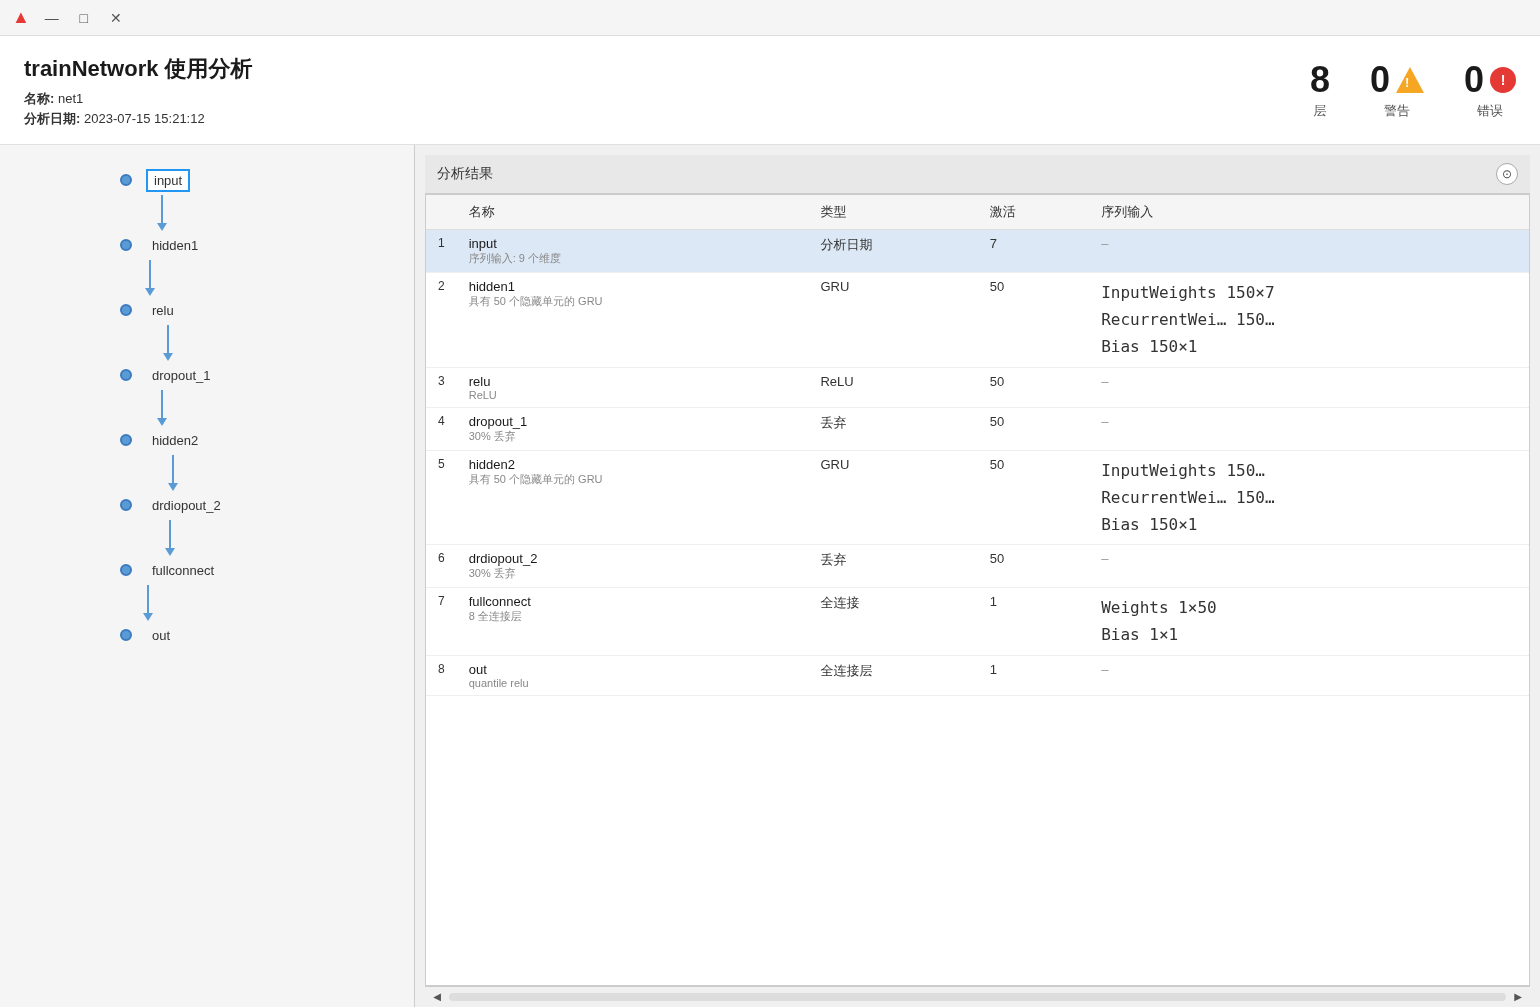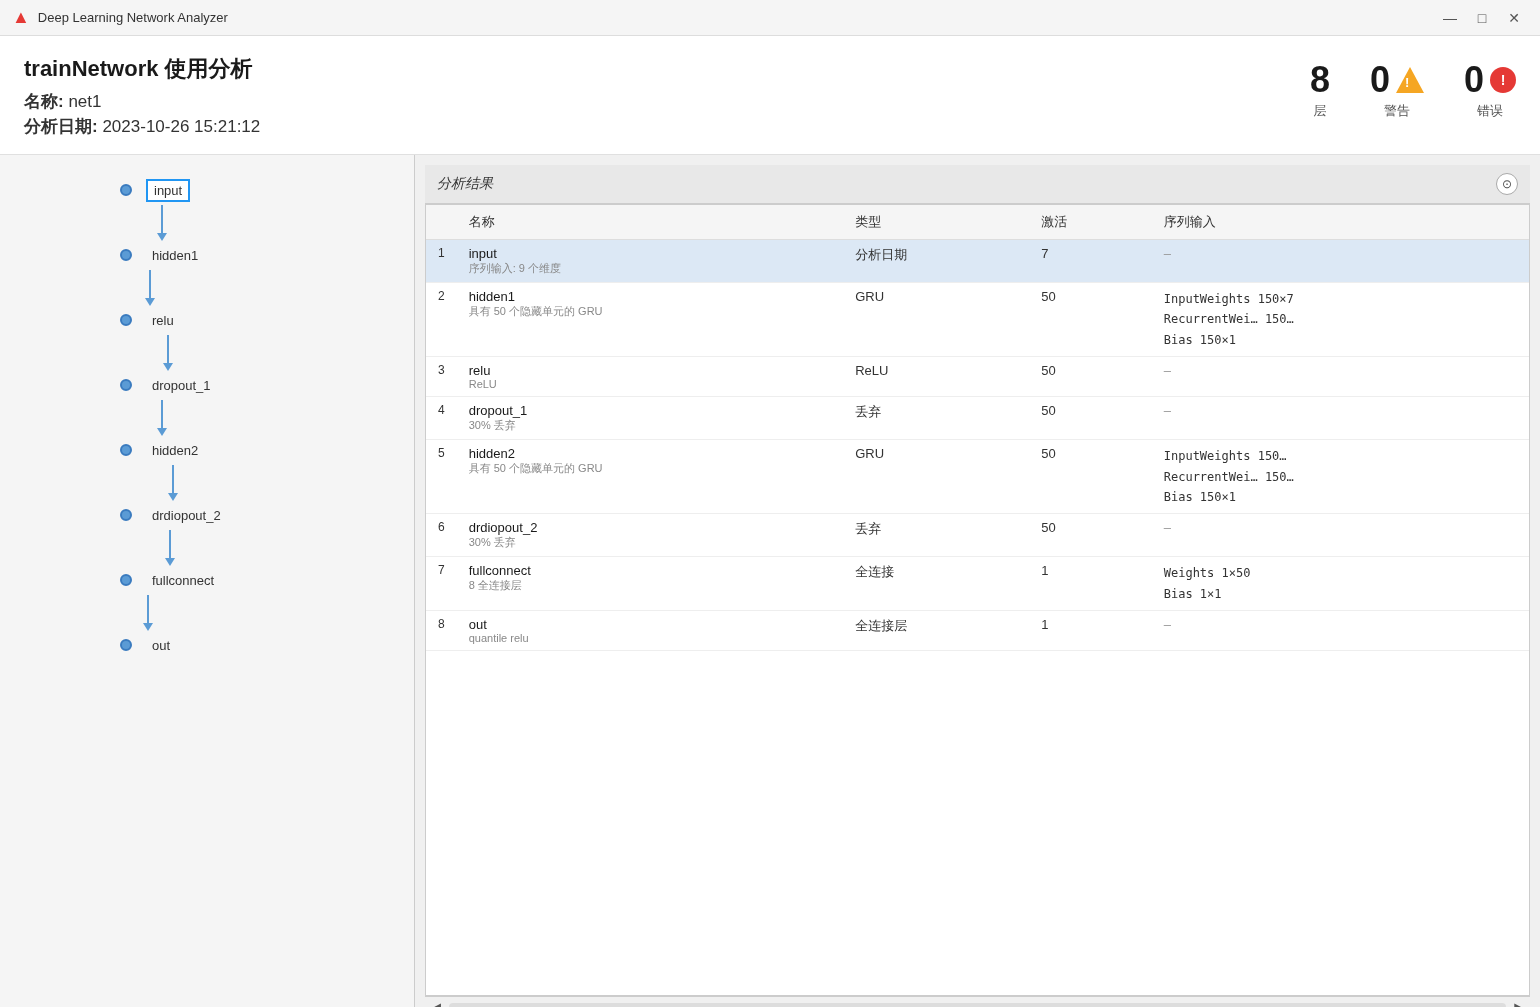--- a/index.html
+++ b/index.html
@@ -53,21 +53,21 @@
       align-items: flex-start;
       justify-content: space-between;
     }
     .header-left h1 {
       font-size: 22px;
       font-weight: bold;
       color: #1a1a1a;
       margin-bottom: 6px;
     }
     .header-left p {
-      font-size: 17px;
+      font-size: 13px;
       color: #333;
       margin-bottom: 2px;
     }
     .header-stats {
       display: flex;
       gap: 40px;
       align-items: flex-start;
       margin-top: 8px;
     }
     .stat-item {
@@ -152,21 +152,20 @@
       background: #e8e8e8;
       padding: 8px 12px;
       border-bottom: 1px solid #ccc;
       display: flex;
       align-items: center;
       justify-content: space-between;
     }
     .results-header-title {
       font-size: 14px;
       color: #333;
-      font-style: italic;
     }
     .results-container {
       background: white;
       flex: 1;
       overflow-y: auto;
       border: 1px solid #ccc;
     }
     .results-table {
       width: 100%;
       border-collapse: collapse;
@@ -202,21 +201,21 @@
     .cell-name {
       font-size: 13px;
       color: #1a1a1a;
     }
     .cell-sub {
       font-size: 11px;
       color: #888;
     }
     .learnable-params {
       font-family: monospace;
-      font-size: 12px;
+      font-size: 16px;
       line-height: 1.7;
     }
     .dash { color: #999; }
 
     
     .bottom-bar {
       background: #f0f0f0;
       border-top: 1px solid #ccc;
       height: 20px;
       display: flex;
@@ -263,38 +262,37 @@
       cursor: pointer;
       font-size: 12px;
       color: #555;
     }
   </style>
 </head>
 <body>
 
 <div class="titlebar">
   <span style="color:#e53935;font-size:18px;">▲</span>
-  <span class="titlebar-title">Deep Learning Network Analyzer</span>
   <div class="titlebar-controls">
     <button class="titlebar-btn">—</button>
     <button class="titlebar-btn">□</button>
     <button class="titlebar-btn close">✕</button>
   </div>
 </div>
 
 <div class="header">
   <div class="header-left">
     <h1>trainNetwork 使用分析</h1>
     <p>
       <strong>名称:</strong>
       <span>net1</span>
     </p>
     <p>
       <strong>分析日期:</strong>
-      <span>2023-10-26 15:21:12</span>
+      <span>2023-07-15 15:21:12</span>
     </p>
   </div>
   <div class="header-stats">
     <div class="stat-item">
       <span class="stat-number">8</span>
       <span class="stat-label">层</span>
     </div>
     <div class="stat-item">
       <div class="stat-with-icon">
         <span class="stat-number">0</span>

